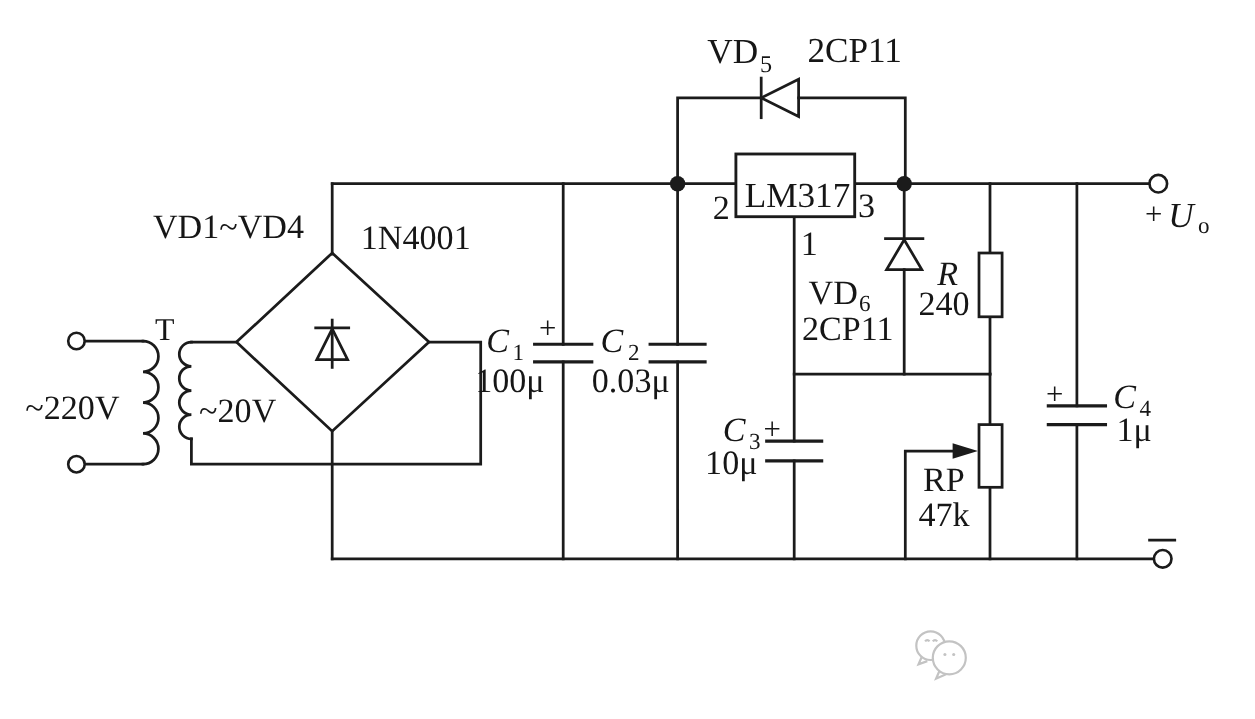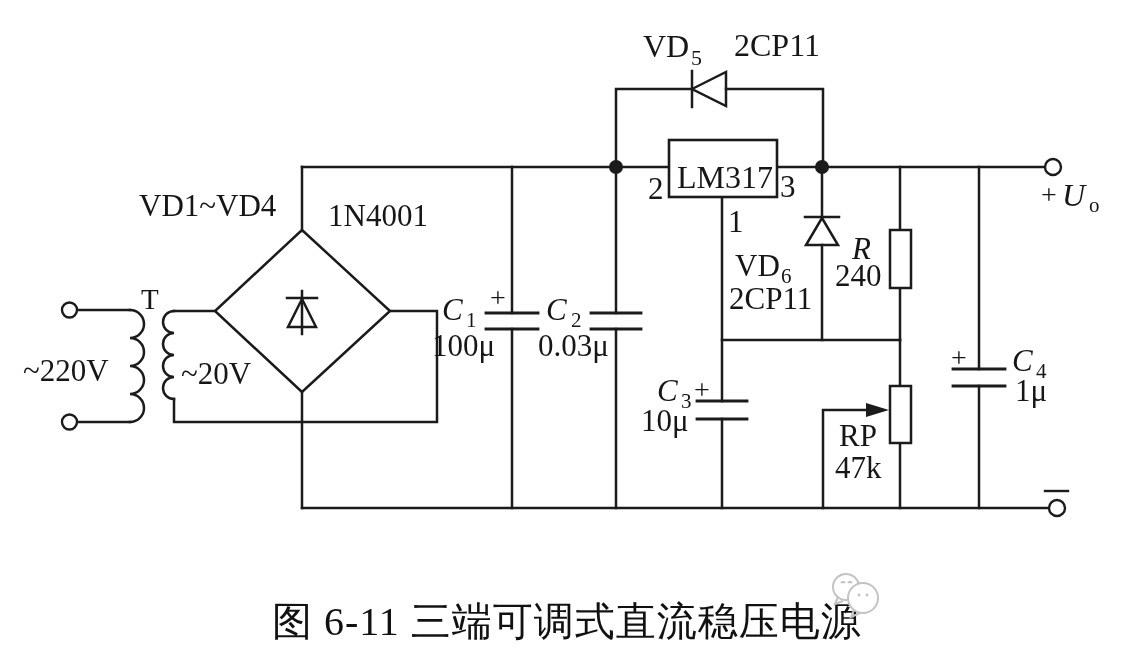--- a/index.html
+++ b/index.html
@@ -178,21 +178,20 @@
 
       <text x="839" y="446" font-size="31">RP</text>
       <text x="835" y="478" font-size="31">47k</text>
 
       <text x="1041" y="204" font-size="28">+</text>
       <text x="1062" y="206" font-size="32" font-style="italic">U</text>
       <text x="1089" y="212" font-size="21">o</text>
     </g>
   </svg>
 
-  <div class="caption">图 6-11  三端可调式直流稳压电源</div>
 
   <div class="watermark">
     <svg width="58" height="52" viewBox="0 0 58 52" fill="none" stroke="#c3c3c3" stroke-width="2">
       <circle cx="20" cy="19" r="13"></circle>
       <path d="M12,29 l-3,7 l8,-3"></path>
       <circle cx="37" cy="30" r="15" fill="#ffffff"></circle>
       <path d="M28,42 l-3,7 l9,-4"></path>
       <path d="M15,15 a2.5,2.5 0 0 1 4,0"></path>
       <path d="M22,15 a2.5,2.5 0 0 1 4,0"></path>
       <circle cx="33" cy="27" r="1.4" fill="#c3c3c3" stroke="none"></circle>

